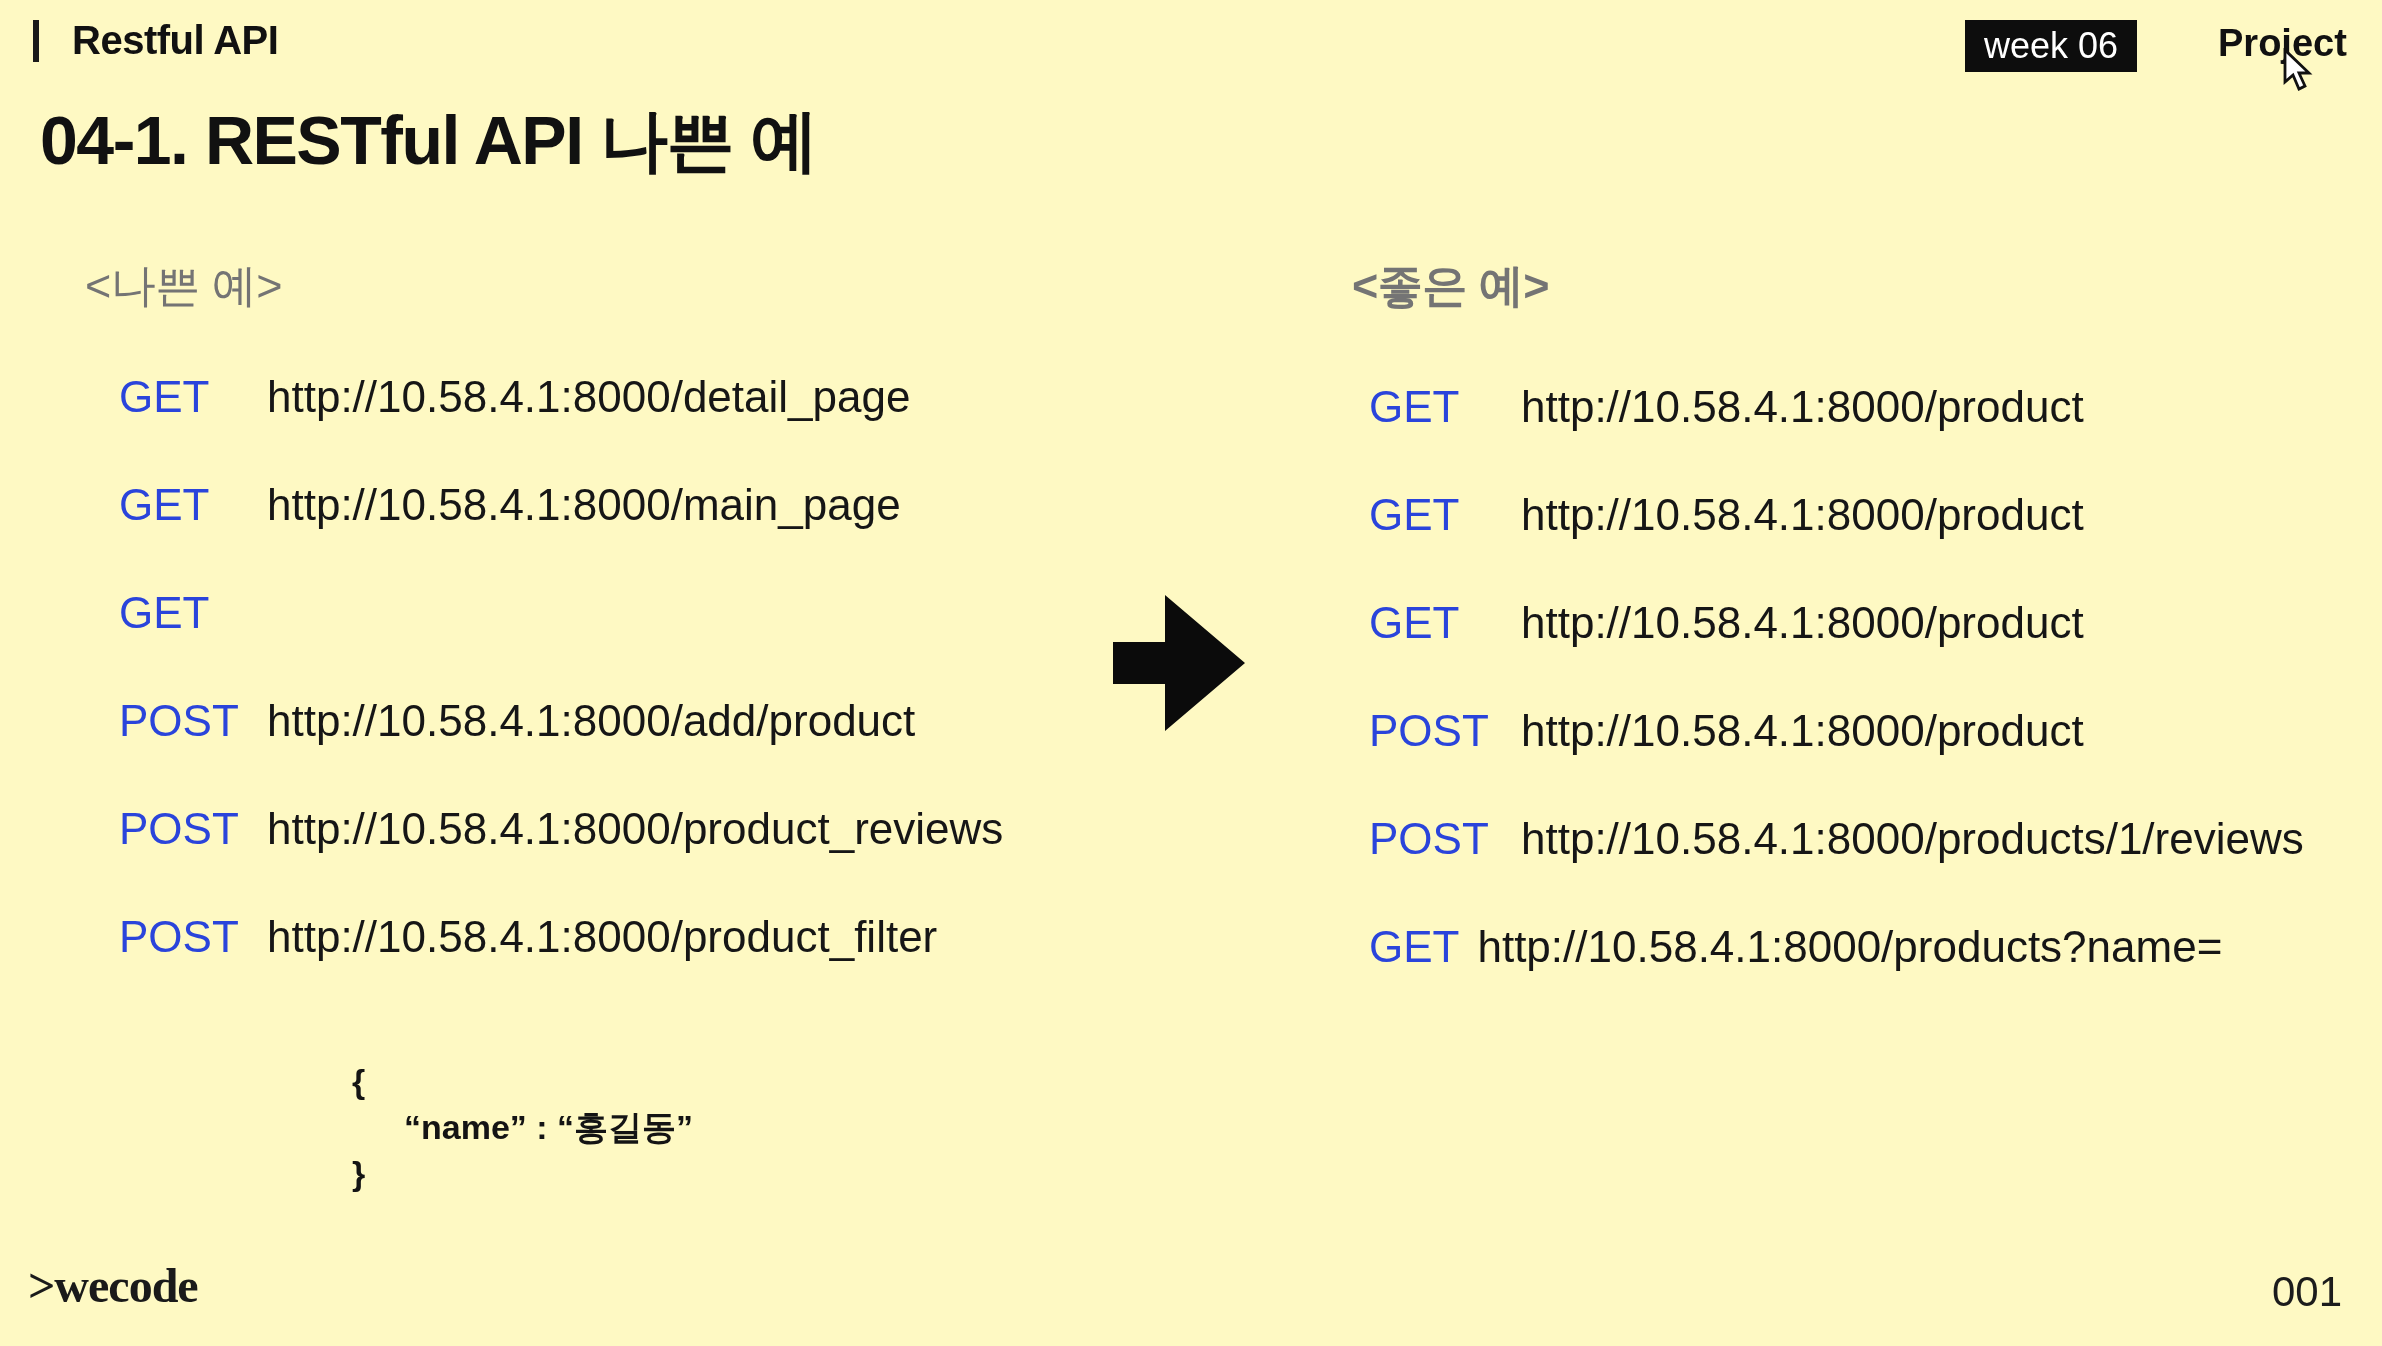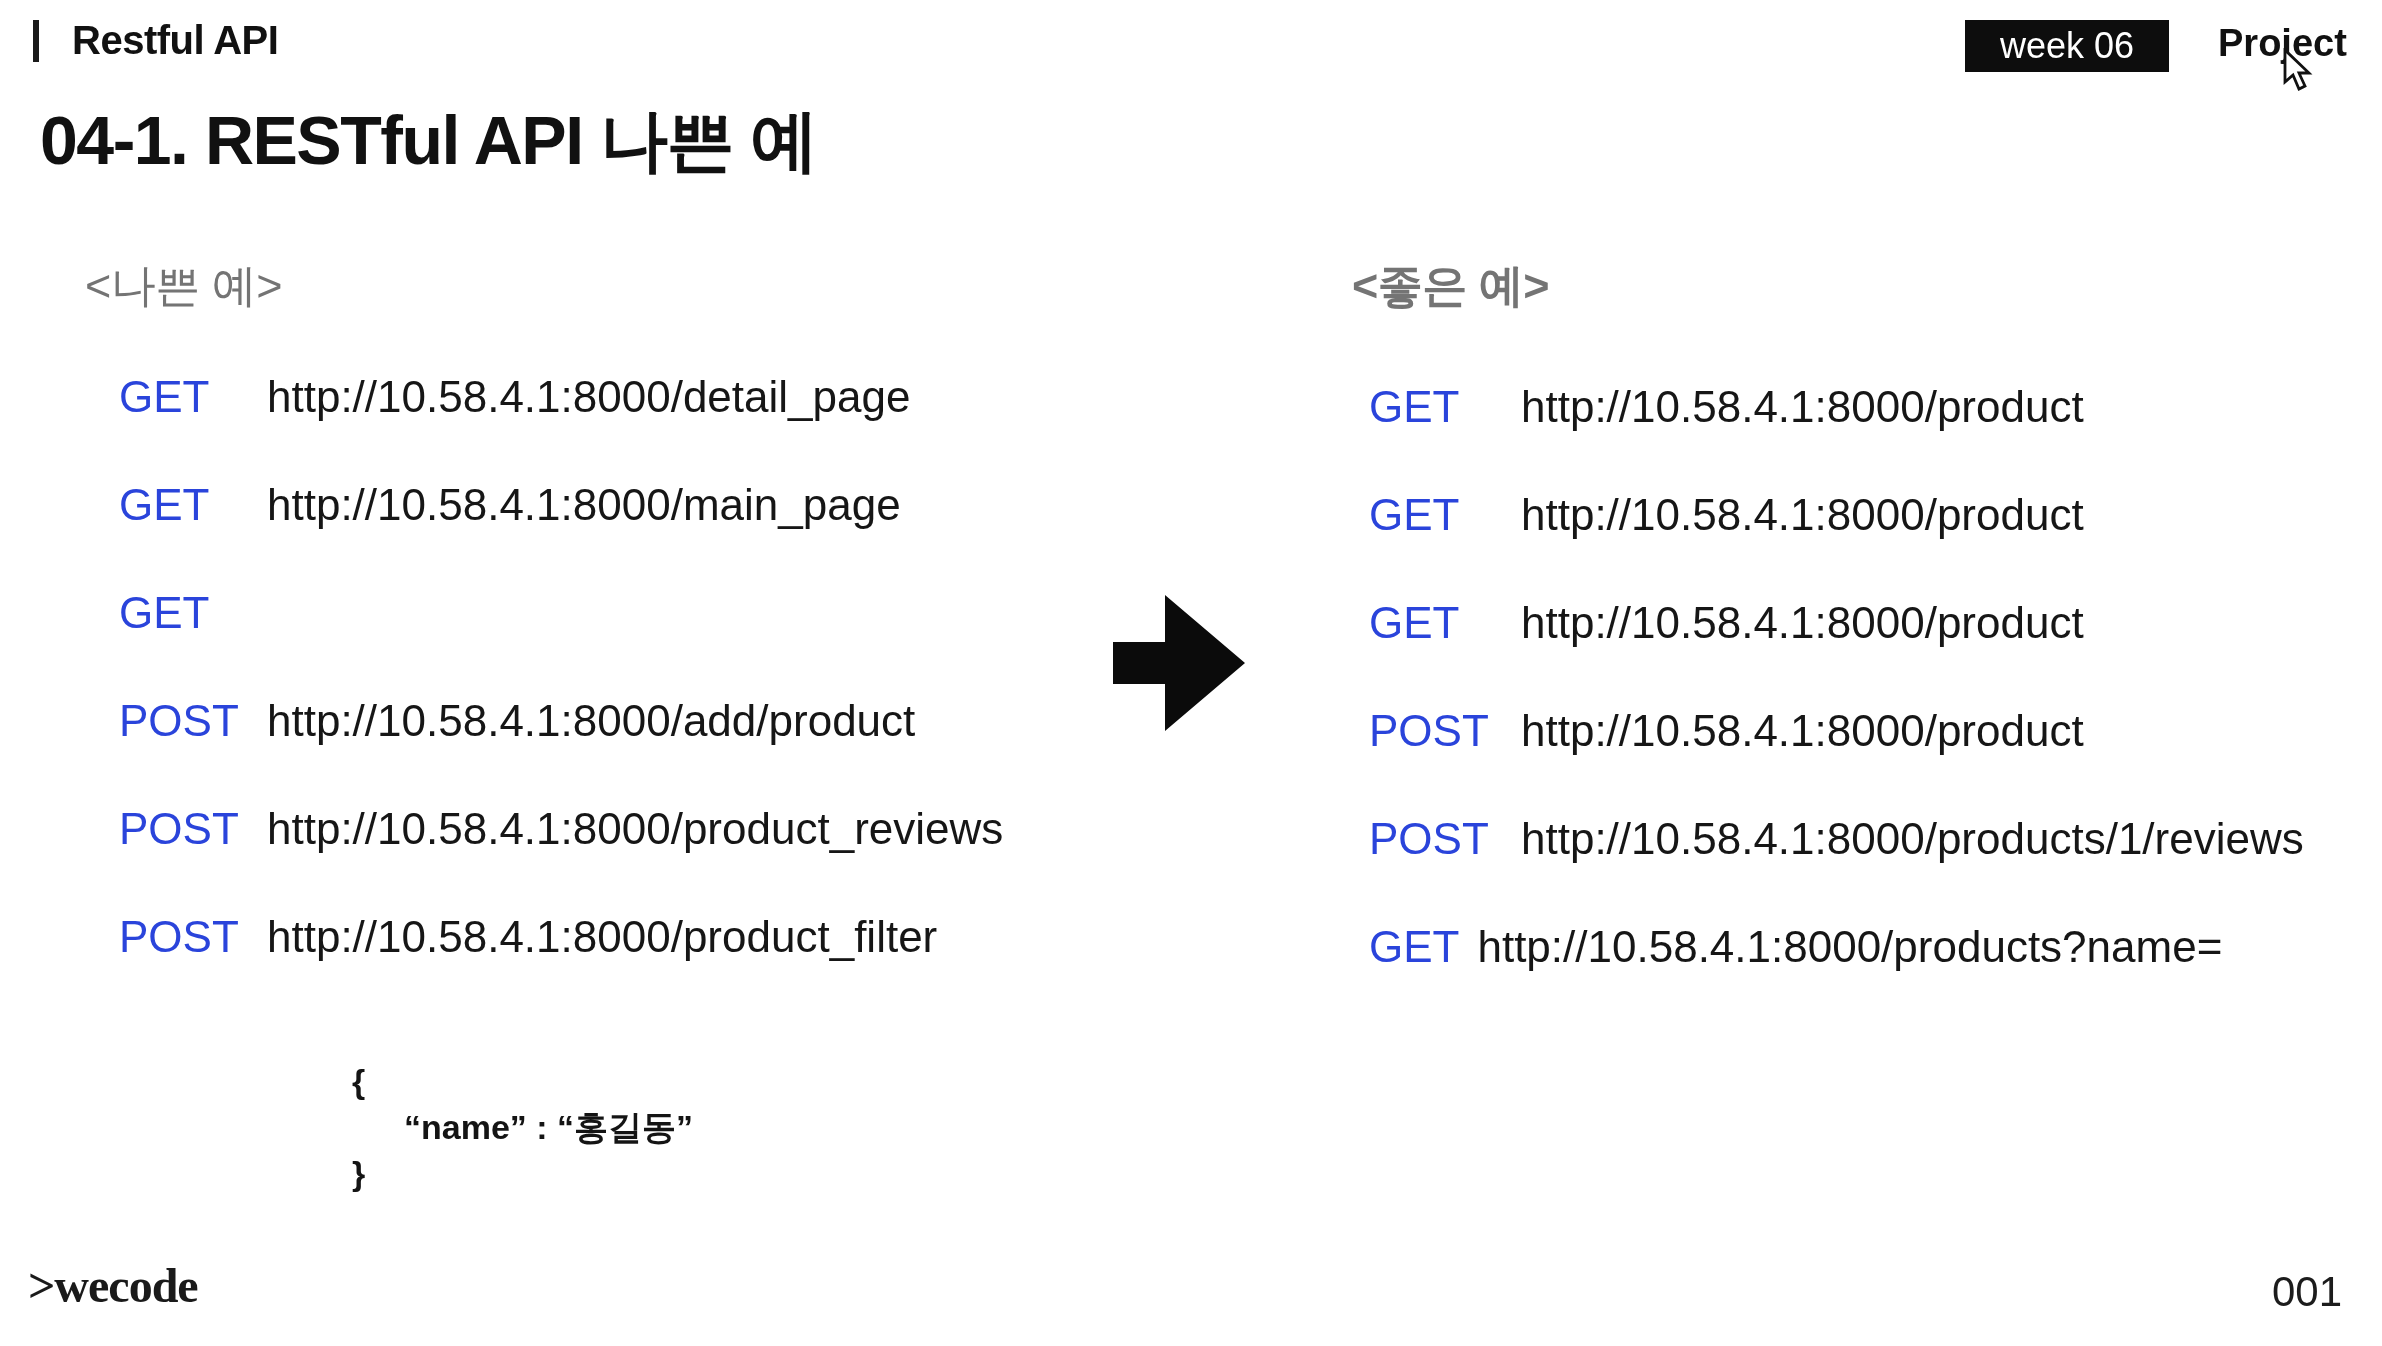--- a/index.html
+++ b/index.html
@@ -1,28 +1,28 @@
 <!DOCTYPE html>
 <html><head>
 <meta charset="utf-8">
 <style>
   html,body { margin:0; padding:0; background:#e8e8e8; }
   .slide {
     position:relative;
     width:2382px; height:1346px;
-    background:#ffffff;
+    background:#fef9c3;
     font-family:"Liberation Sans", sans-serif;
     color:#111111;
     overflow:hidden;
   }
   
   .hdr-bar { position:absolute; left:33px; top:20px; width:6px; height:42px; background:#1a1a1a; }
   .hdr-title { position:absolute; left:72px; top:18px; font-size:40px; font-weight:700; letter-spacing:-0.5px; }
   .week-badge {
-    position:absolute; left:1965px; top:20px; width:204px; height:52px;
+    position:absolute; left:1965px; top:20px; width:172px; height:52px;
     background:#0d0d0d; color:#ffffff; font-size:36px; font-weight:400;
     display:flex; align-items:center; justify-content:center;
   }
   .project-label { position:absolute; left:2218px; top:22px; font-size:38px; font-weight:700; }
   .cursor { position:absolute; left:2283px; top:48px; }
 
   
   .slide-title { position:absolute; left:40px; top:96px; font-size:68px; font-weight:800; letter-spacing:-1.5px; }
 
   

